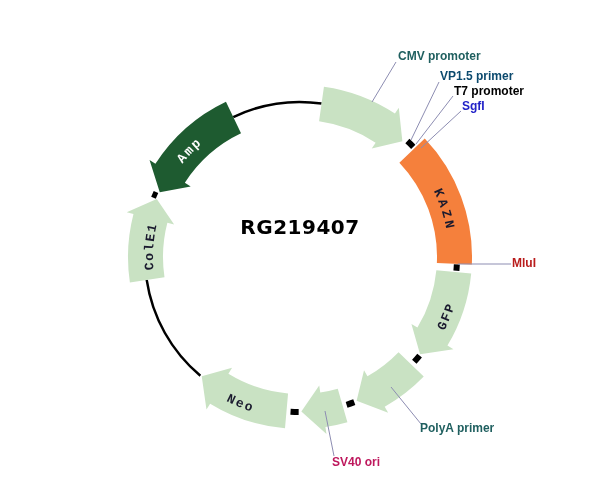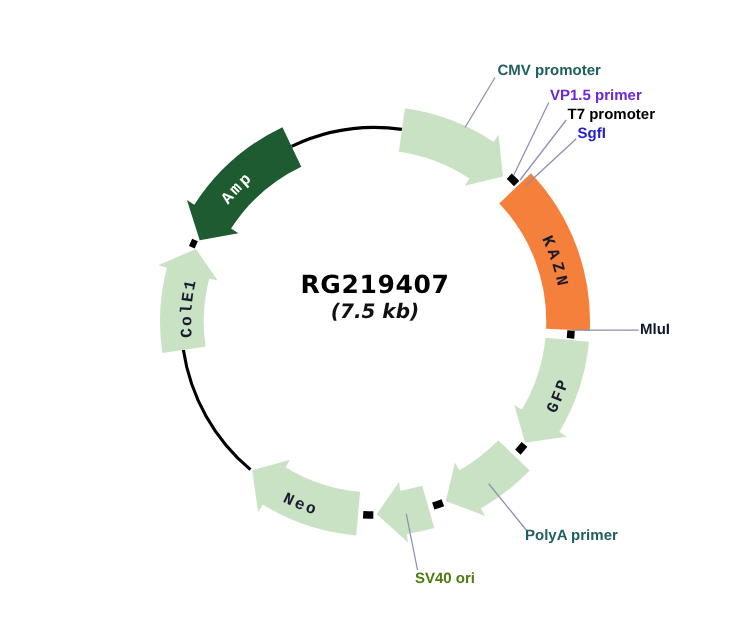--- a/index.html
+++ b/index.html
@@ -81,23 +81,22 @@
       <line x1="439" y1="82" x2="411" y2="140" stroke="#8D8DB2" stroke-width="1"></line>
       <line x1="453" y1="96" x2="416" y2="144" stroke="#8D8DB2" stroke-width="1"></line>
       <line x1="461" y1="111" x2="421" y2="148" stroke="#8D8DB2" stroke-width="1"></line>
       <line x1="511" y1="264" x2="458" y2="264" stroke="#8D8DB2" stroke-width="1"></line>
       <line x1="421" y1="424" x2="391" y2="387" stroke="#8D8DB2" stroke-width="1"></line>
       <line x1="334" y1="456" x2="325" y2="411" stroke="#8D8DB2" stroke-width="1"></line>
     </svg>
 
   <div class="center-title">
     <div class="t1">RG219407</div>
-    <div class="t2">(7.5 kb)</div>
   </div>
 
   <div class="callout" style="left: 398px; top: 50px; color: rgb(31, 95, 95);">CMV promoter</div>
-  <div class="callout" style="left: 440px; top: 70px; color: #6d28d9; text-align: center;">VP1.5 primer</div>
+  <div class="callout" style="left: 440px; top: 70px; color: #0c4a6e; text-align: center;">VP1.5 primer</div>
   <div class="callout" style="left: 454px; top: 85px; color: #000000;">T7 promoter</div>
   <div class="callout" style="left: 462px; top: 100px; color: rgb(35, 35, 200);">SgfI</div>
-  <div class="callout" style="left: 512px; top: 257px; color: #0f172a;">MluI</div>
+  <div class="callout" style="left: 512px; top: 257px; color: #b91c1c;">MluI</div>
   <div class="callout" style="left: 420px; top: 422px; color: rgb(31, 95, 95);">PolyA primer</div>
-  <div class="callout" style="left: 332px; top: 456px; color: #4d7c0f;">SV40 ori</div>
+  <div class="callout" style="left: 332px; top: 456px; color: #be185d;">SV40 ori</div>
 </div>
 
 </body></html>

